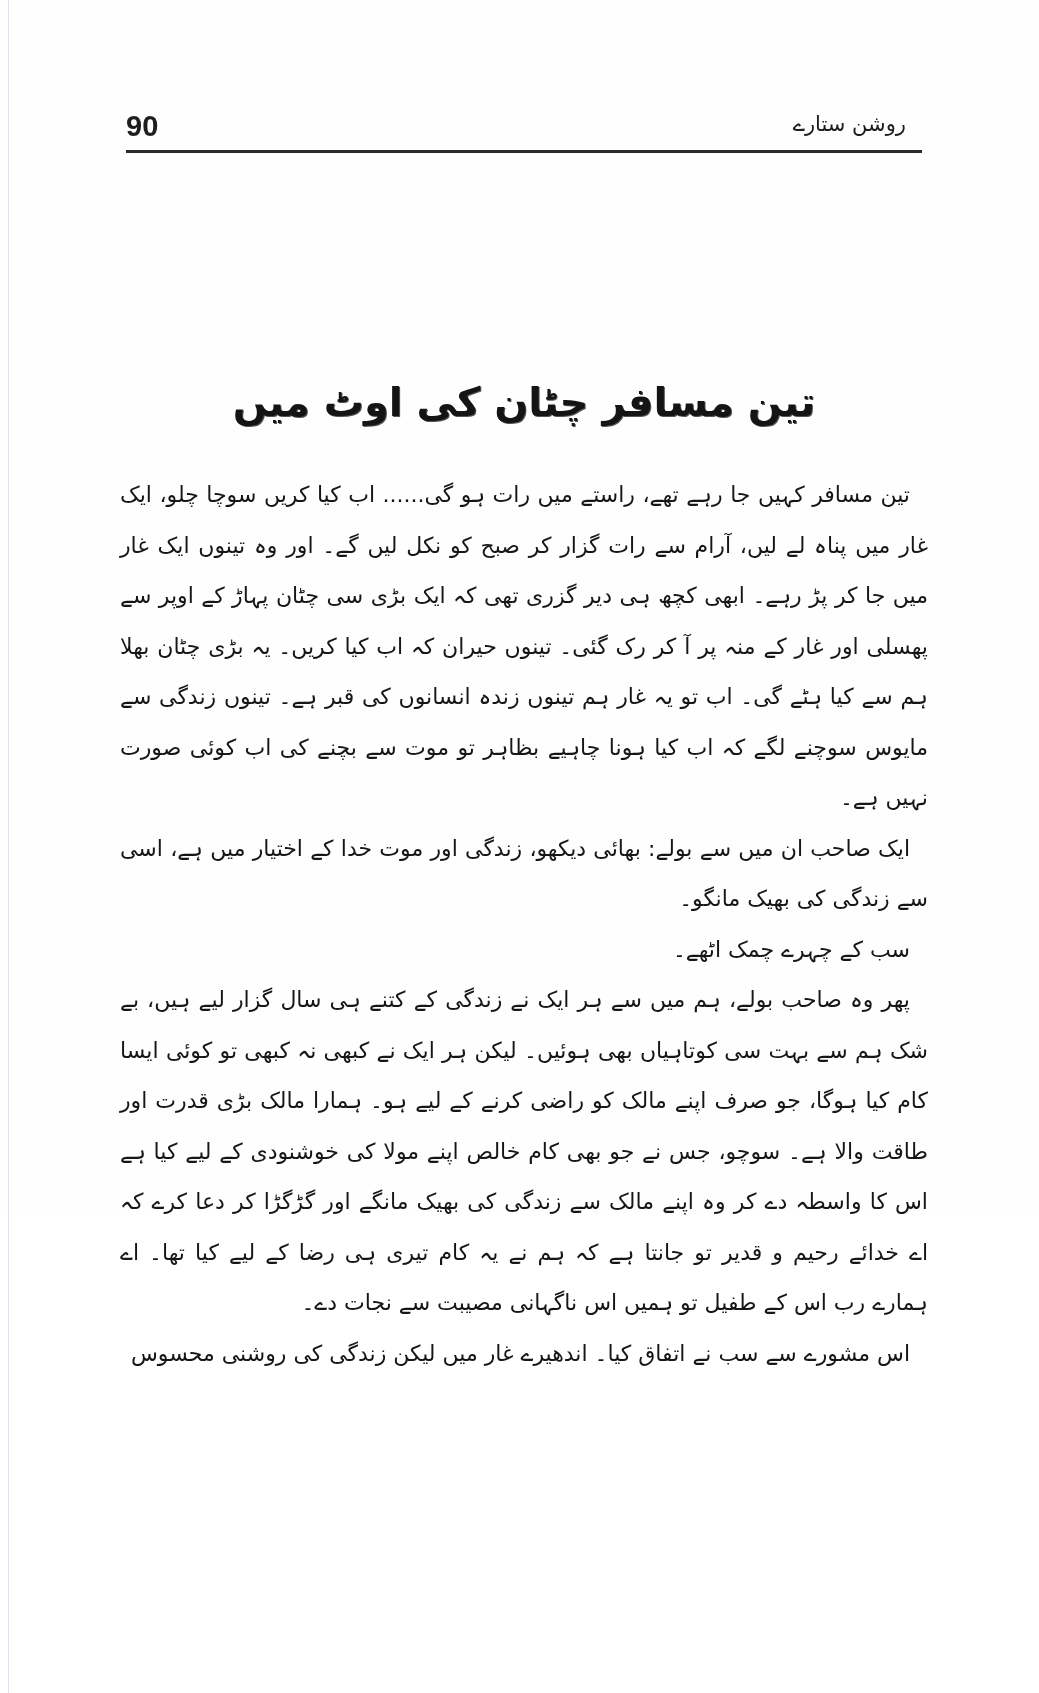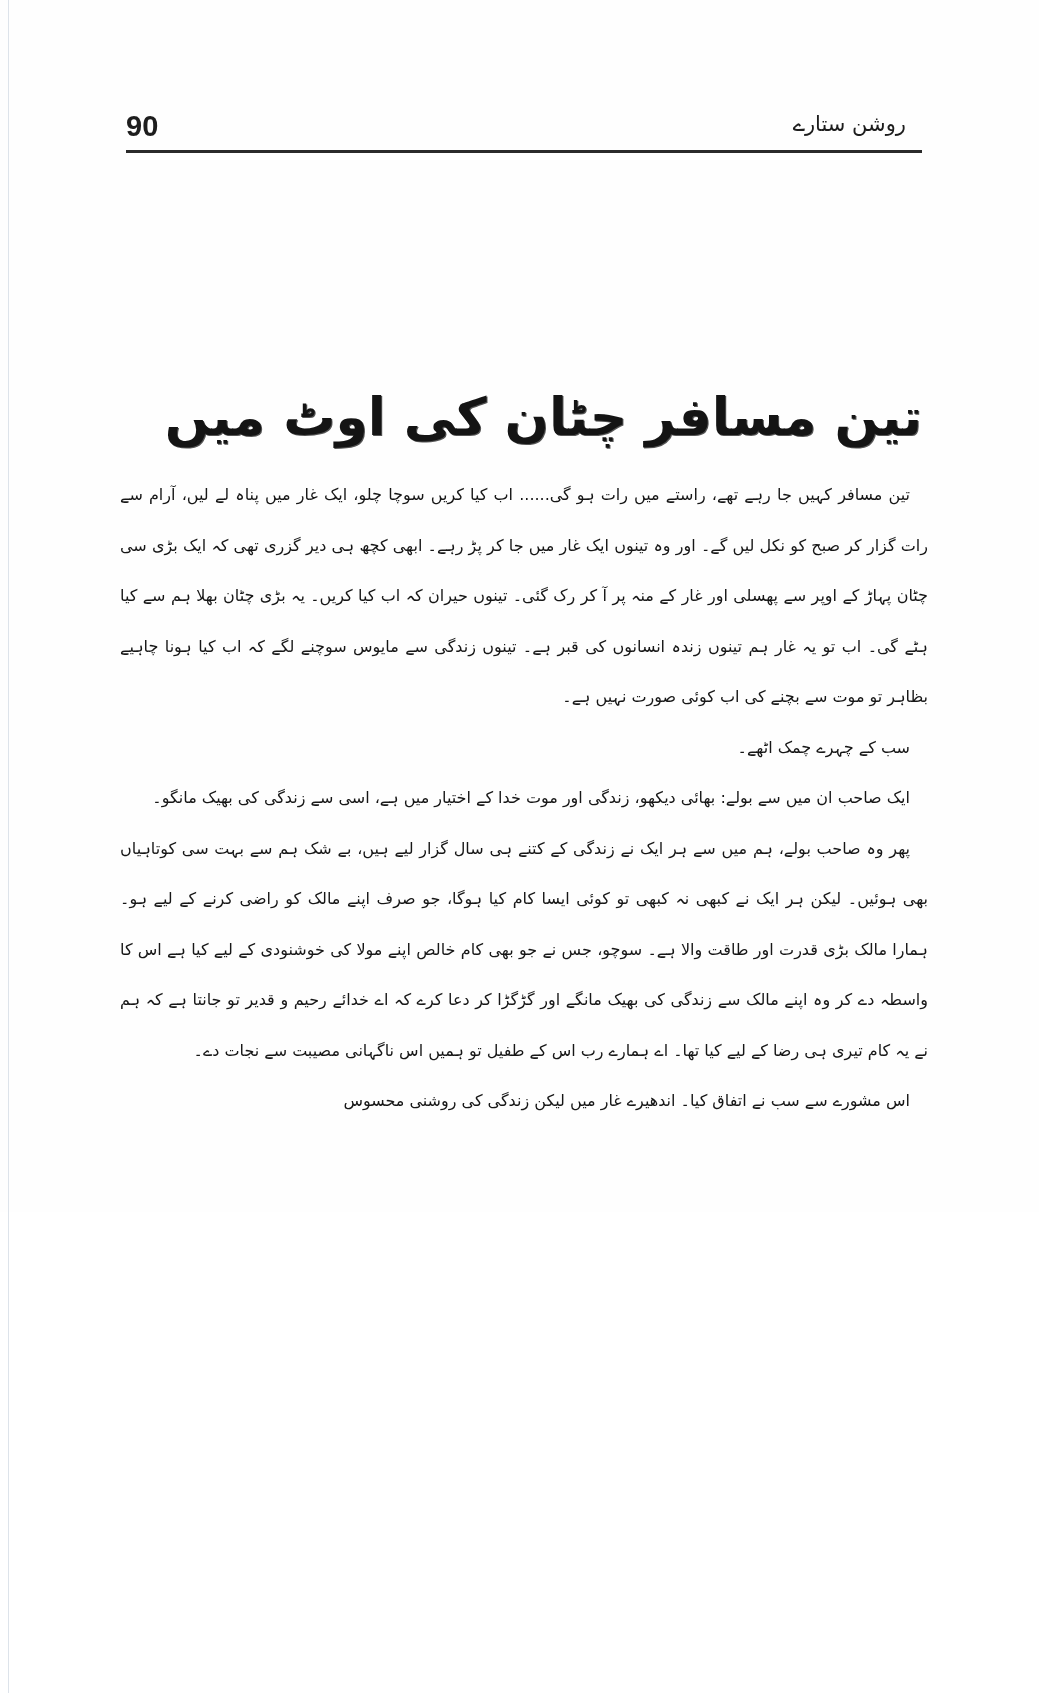--- a/index.html
+++ b/index.html
@@ -62,37 +62,37 @@
       top: 150px;
       width: 796px;
       height: 3px;
       background: #2a2a2a;
     }
     .chapter-title {
       position: absolute;
       left: 126px;
       top: 352px;
       width: 796px;
-      text-align: right;
+      text-align: center;
       direction: rtl;
       font-family: "DejaVu Sans", sans-serif;
       font-weight: bold;
-      font-size: 52px;
+      font-size: 40px;
       color: #141414;
       text-shadow: 1px 1px 0 #555;
     }
     .body-text {
       position: absolute;
       left: 120px;
       top: 470px;
       width: 808px;
       direction: rtl;
       text-align: justify;
       font-family: "DejaVu Sans", sans-serif;
-      font-size: 16px;
+      font-size: 22px;
       line-height: 50.5px;
       color: #161616;
     }
     .para {
       margin: 0;
       text-indent: 18px;
     }
     .para.short {
       text-align: right;
     }
@@ -106,18 +106,18 @@
   <div class="running-header">
     <span class="page-number">90</span>
     <span class="book-title">روشن ستارے</span>
   </div>
   <div class="header-rule"></div>
 
   <h1 class="chapter-title">تین مسافر چٹان کی اوٹ میں</h1>
 
   <div class="body-text">
     <p class="para">تین مسافر کہیں جا رہے تھے، راستے میں رات ہو گی...... اب کیا کریں سوچا چلو، ایک غار میں پناہ لے لیں، آرام سے رات گزار کر صبح کو نکل لیں گے۔ اور وہ تینوں ایک غار میں جا کر پڑ رہے۔ ابھی کچھ ہی دیر گزری تھی کہ ایک بڑی سی چٹان پہاڑ کے اوپر سے پھسلی اور غار کے منہ پر آ کر رک گئی۔ تینوں حیران کہ اب کیا کریں۔ یہ بڑی چٹان بھلا ہم سے کیا ہٹے گی۔ اب تو یہ غار ہم تینوں زندہ انسانوں کی قبر ہے۔ تینوں زندگی سے مایوس سوچنے لگے کہ اب کیا ہونا چاہیے بظاہر تو موت سے بچنے کی اب کوئی صورت نہیں ہے۔</p>
+    <p class="para">ایک صاحب ان میں سے بولے: بھائی دیکھو، زندگی اور موت خدا کے اختیار میں ہے، اسی سے زندگی کی بھیک مانگو۔</p>
     <p class="para short">سب کے چہرے چمک اٹھے۔</p>
-    <p class="para">ایک صاحب ان میں سے بولے: بھائی دیکھو، زندگی اور موت خدا کے اختیار میں ہے، اسی سے زندگی کی بھیک مانگو۔</p>
     <p class="para">پھر وہ صاحب بولے، ہم میں سے ہر ایک نے زندگی کے کتنے ہی سال گزار لیے ہیں، بے شک ہم سے بہت سی کوتاہیاں بھی ہوئیں۔ لیکن ہر ایک نے کبھی نہ کبھی تو کوئی ایسا کام کیا ہوگا، جو صرف اپنے مالک کو راضی کرنے کے لیے ہو۔ ہمارا مالک بڑی قدرت اور طاقت والا ہے۔ سوچو، جس نے جو بھی کام خالص اپنے مولا کی خوشنودی کے لیے کیا ہے اس کا واسطہ دے کر وہ اپنے مالک سے زندگی کی بھیک مانگے اور گڑگڑا کر دعا کرے کہ اے خدائے رحیم و قدیر تو جانتا ہے کہ ہم نے یہ کام تیری ہی رضا کے لیے کیا تھا۔ اے ہمارے رب اس کے طفیل تو ہمیں اس ناگہانی مصیبت سے نجات دے۔</p>
     <p class="para short">اس مشورے سے سب نے اتفاق کیا۔ اندھیرے غار میں لیکن زندگی کی روشنی محسوس</p>
   </div>
 </div>
 
 </body></html>

